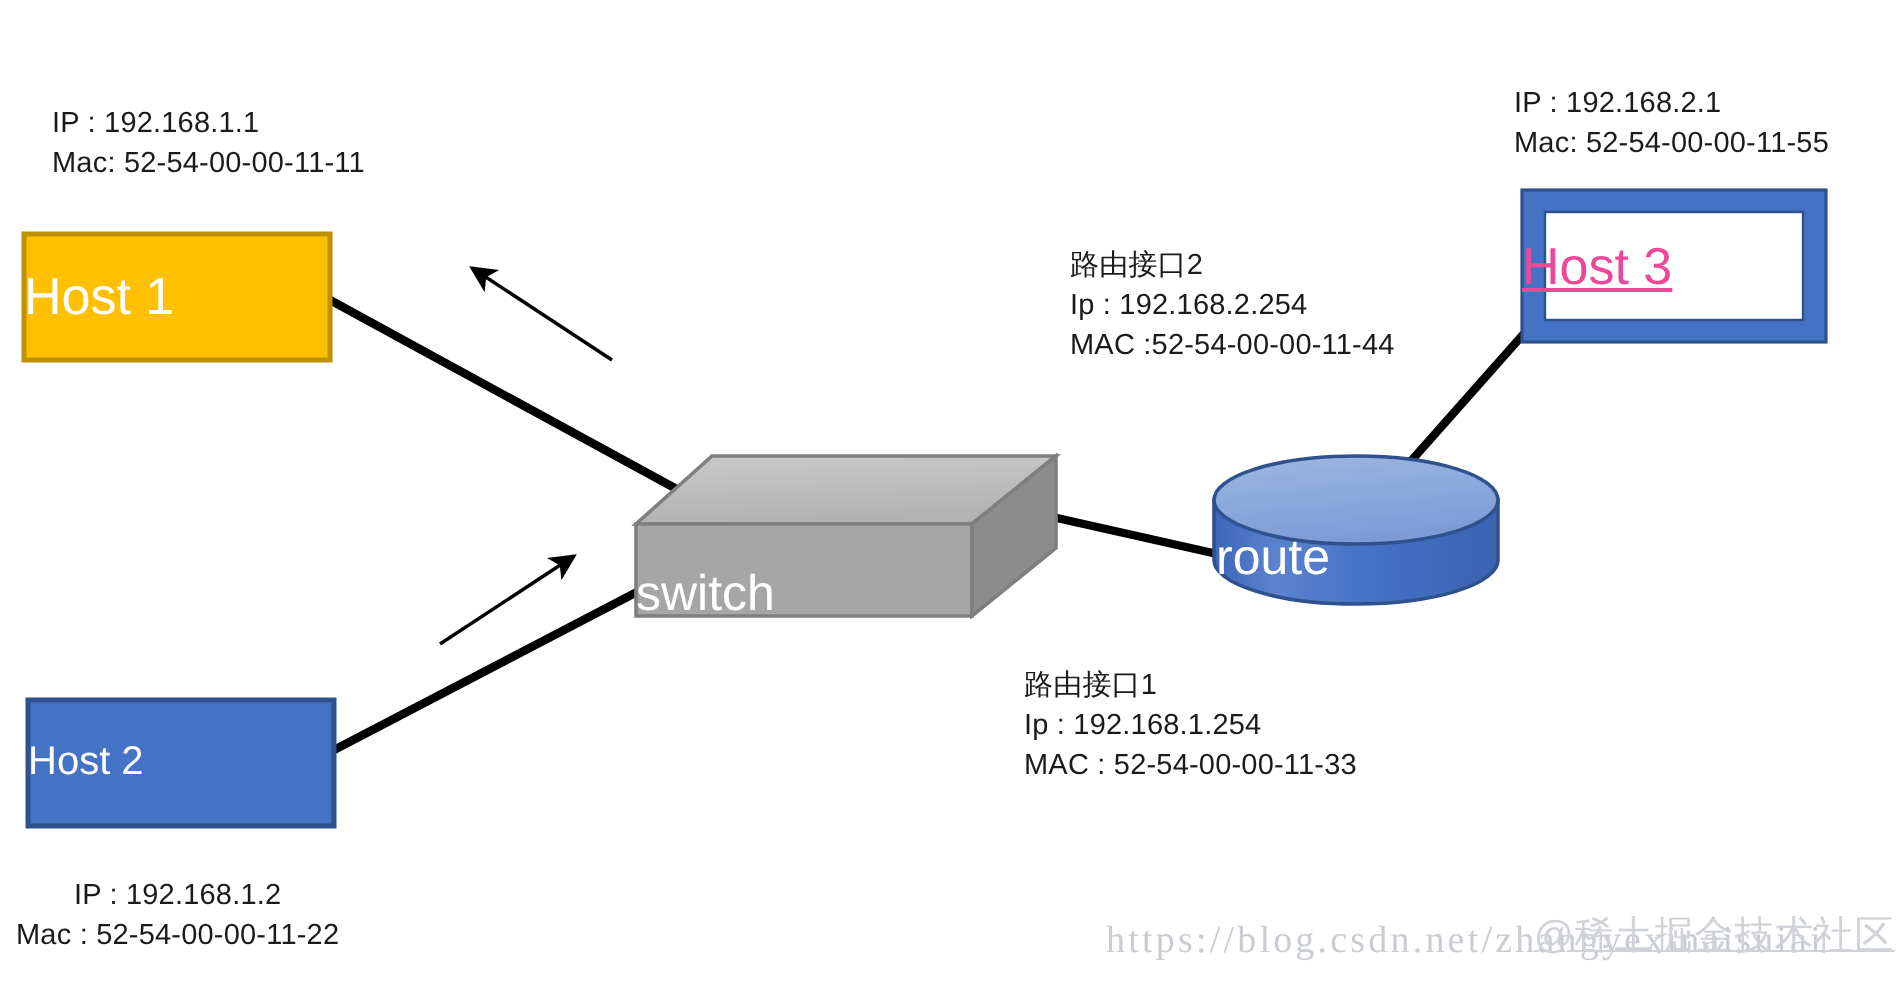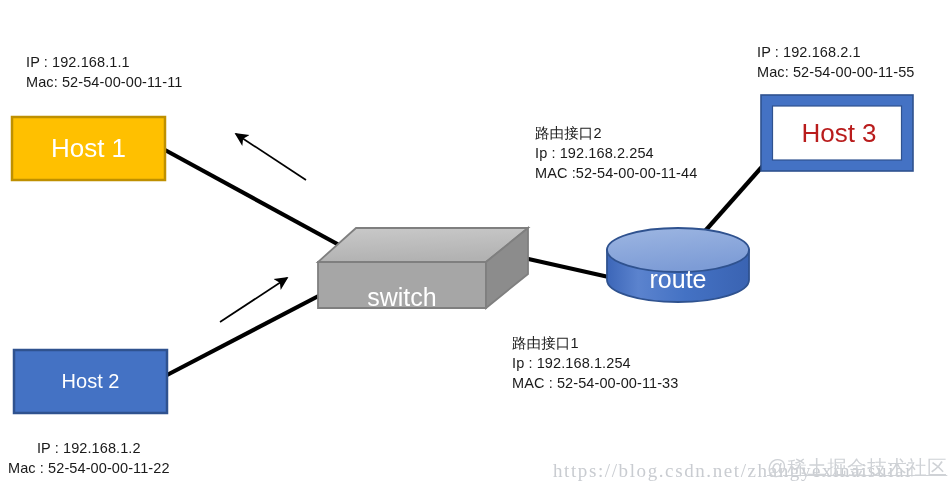--- a/index.html
+++ b/index.html
@@ -37,36 +37,36 @@
   .annot div { white-space: nowrap; }
   #annot-host1 { left: 26px;  top: 52px; }
   #annot-host2 { left: 8px;   top: 438px; text-align: center; }
   #annot-host3 { left: 757px; top: 42px; }
   #annot-if2   { left: 535px; top: 123px; }
   #annot-if1   { left: 512px; top: 333px; }
 
   
   .node-label {
     position: absolute;
-    text-align: center;
+    text-align: left;
     white-space: nowrap;
     pointer-events: none;
     border-radius: 10px;
   }
   #label-host1 {
     left: 12px; top: 117px; width: 153px; height: 63px;
     line-height: 63px; font-size: 26px; color: #ffffff;
   }
   #label-host2 {
     left: 14px; top: 350px; width: 153px; height: 63px;
     line-height: 63px; font-size: 20px; color: #ffffff;
   }
   #label-host3 {
     left: 761px; top: 95px; width: 156px; height: 76px;
-    line-height: 76px; font-size: 26px; color: #b91c1c;
+    line-height: 76px; font-size: 26px; color: #ec4899; text-decoration: underline;
   }
   #label-switch {
     left: 318px; top: 274px; width: 168px; height: 46px;
     line-height: 46px; font-size: 25px; color: #ffffff;
   }
   #label-route {
     left: 608px; top: 258px; width: 140px; height: 42px;
     line-height: 42px; font-size: 25px; color: #ffffff;
   }
 

